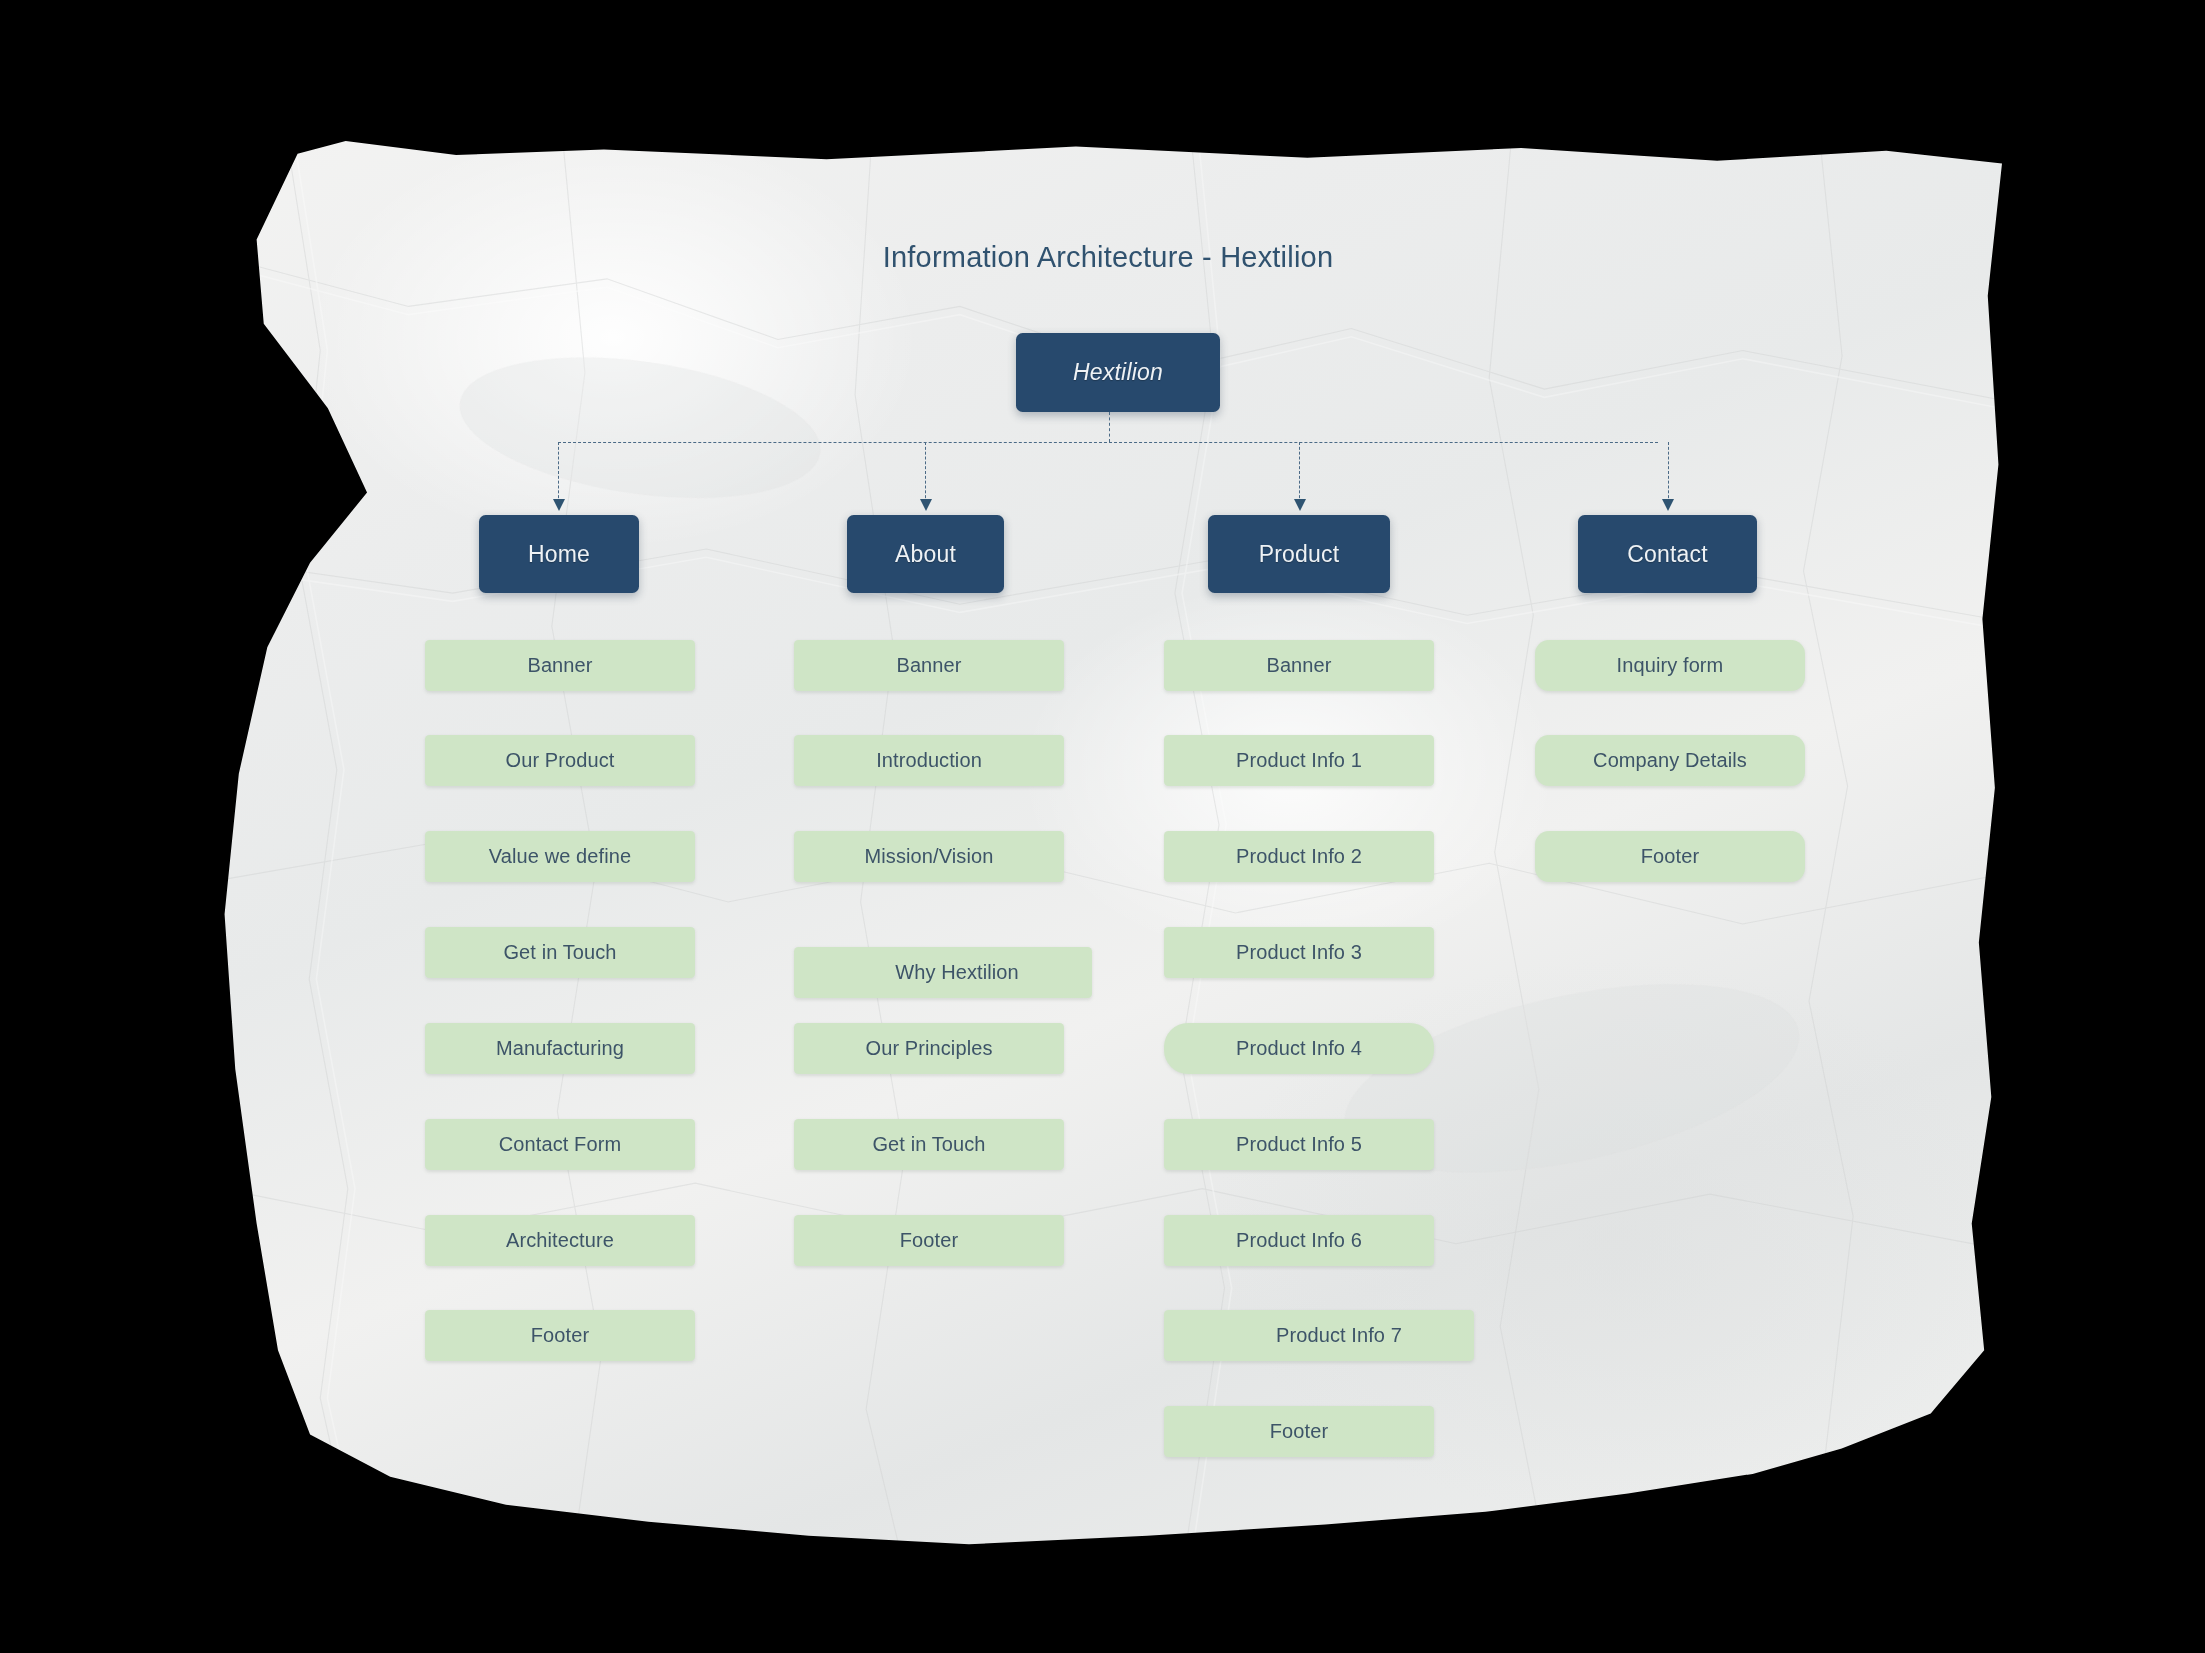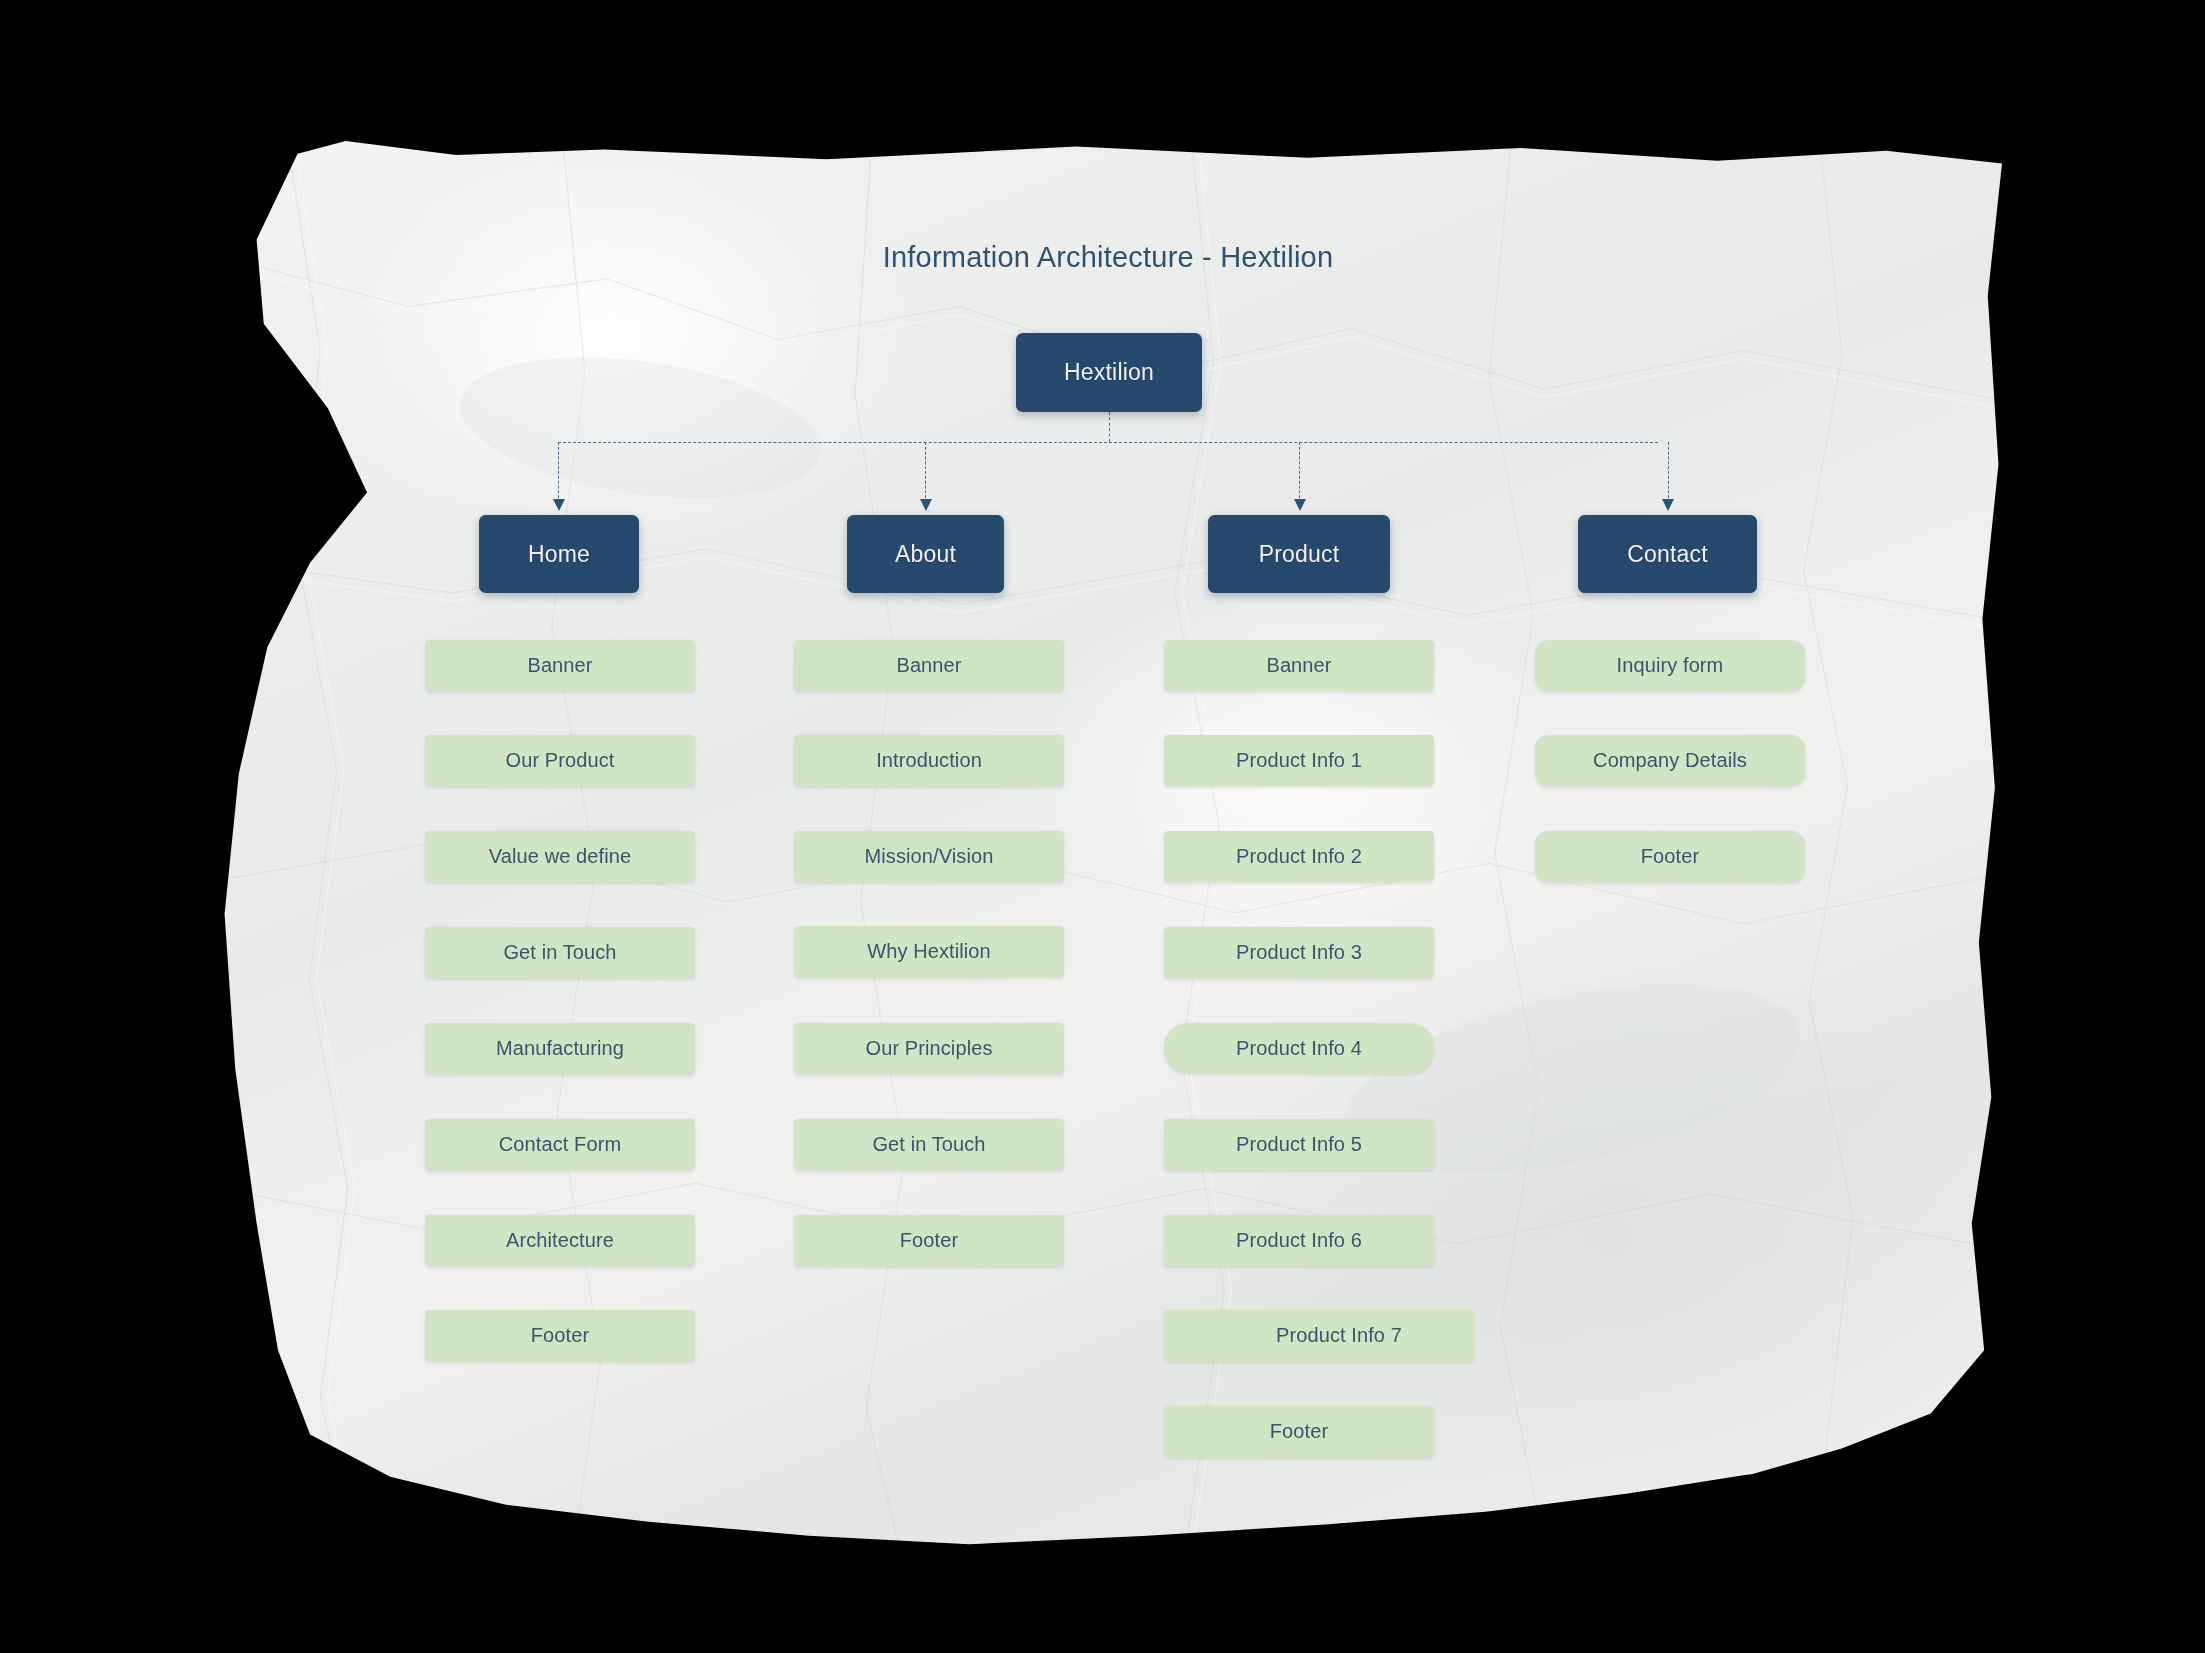--- a/index.html
+++ b/index.html
@@ -49,21 +49,21 @@
     white-space:nowrap;
   }
 
   .node{
     position:absolute;border-radius:6.6px;background:#27496d;
     color:#eef2f5;display:flex;align-items:center;justify-content:center;
     font-size:23px;letter-spacing:0.2px;
     box-shadow:0 3.3px 8.8px rgba(40,60,80,.30);
     text-shadow:0 0.6px 1.1px rgba(0,0,0,.25);
   }
-  #root-node{left:1016px;top:333px;width:186px;height:79px;}
+  #root-node{left:1016px;top:333px;width:204px;height:79px;font-style:italic;}
 
   .section-node{top:515px;height:78px;}
   #node-home{left:479px;width:160px;}
   #node-about{left:847px;width:157px;}
   #node-product{left:1208px;width:182px;}
   #node-contact{left:1578px;width:179px;}
 
   .leaf{
     position:absolute;height:51px;border-radius:4.4px;
     background:#cfe5c6;color:#3d5468;
@@ -154,21 +154,21 @@
       <div class="leaf" style="top:1023px;">Manufacturing</div>
       <div class="leaf" style="top:1119px;">Contact Form</div>
       <div class="leaf" style="top:1215px;">Architecture</div>
       <div class="leaf" style="top:1310px;">Footer</div>
     </div>
 
     <div class="col2">
       <div class="leaf" style="top:640px;">Banner</div>
       <div class="leaf" style="top:735px;">Introduction</div>
       <div class="leaf" style="top:831px;">Mission/Vision</div>
-      <div class="leaf" style="top:926px;">Why Hextilion</div>
+      <div class="leaf" style="top:947px;padding-left:28px;">Why Hextilion</div>
       <div class="leaf" style="top:1023px;">Our Principles</div>
       <div class="leaf" style="top:1119px;">Get in Touch</div>
       <div class="leaf" style="top:1215px;">Footer</div>
     </div>
 
     <div class="col3">
       <div class="leaf" style="top:640px;">Banner</div>
       <div class="leaf" style="top:735px;">Product Info 1</div>
       <div class="leaf" style="top:831px;">Product Info 2</div>
       <div class="leaf" style="top:927px;">Product Info 3</div>

